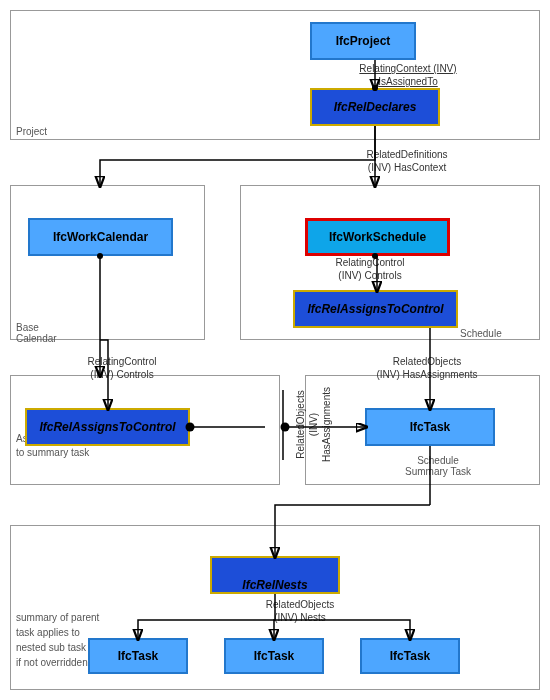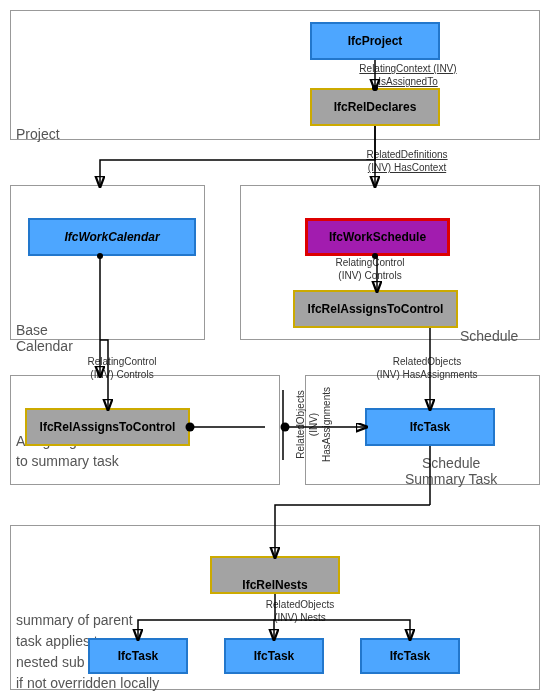--- a/index.html
+++ b/index.html
@@ -30,27 +30,28 @@
       text-align: center;
     }
 
     .box-blue {
       background: #4da6ff;
       border: 2px solid #2277cc;
       color: #000;
     }
 
     .box-yellow {
-      background: #a3a3a3;
+      background: #1d4ed8;
       border: 2px solid #ccaa00;
       color: #000;
+      font-style: italic;
     }
 
     .box-yellow-red {
-      background: #a21caf;
+      background: #0ea5e9;
       border: 3px solid #dd0000;
       color: #000;
     }
 
     
     .section-border {
       position: absolute;
       border: 1px solid #999;
     }
 
@@ -58,21 +59,21 @@
     .label {
       position: absolute;
       font-size: 10px;
       color: #333;
       text-align: center;
       line-height: 1.3;
     }
 
     .section-label {
       position: absolute;
-      font-size: 14px;
+      font-size: 10px;
       color: #555;
     }
 
     
     .connectors-svg {
       position: absolute;
       top: 0;
       left: 0;
       width: 550px;
       height: 700px;
@@ -107,29 +108,29 @@
   <div class="section-border" style="left:305px;top:375px;width:235px;height:110px;"></div>
   <span class="section-label" style="left:405px;top:455px;white-space:pre-line;text-align:center;">Schedule
 Summary Task</span>
 
   <div class="section-border" style="left:10px;top:525px;width:530px;height:165px;"></div>
   <span class="section-label" style="left:16px;top:610px;white-space:pre-line;line-height:1.5;">summary of parent
 task applies to
 nested sub task
 if not overridden locally</span>
 
-  <div class="box box-blue" style="left:310px;top:22px;width:130px;height:38px;">
+  <div class="box box-blue" style="left:310px;top:22px;width:106px;height:38px;">
     <span>IfcProject</span>
   </div>
 
   <div class="box box-yellow" style="left:310px;top:88px;width:130px;height:38px;">
     <span>IfcRelDeclares</span>
   </div>
 
-  <div class="box box-blue" style="left:28px;top:218px;width:168px;height:38px;font-style:italic;">
+  <div class="box box-blue" style="left:28px;top:218px;width:145px;height:38px;">
     <span>IfcWorkCalendar</span>
   </div>
 
   <div class="box box-yellow-red" style="left:305px;top:218px;width:145px;height:38px;">
     <span>IfcWorkSchedule</span>
   </div>
 
   <div class="box box-yellow" style="left:293px;top:290px;width:165px;height:38px;">
     <span>IfcRelAssignsToControl</span>
   </div>
@@ -154,21 +155,21 @@
     <span>IfcTask</span>
   </div>
 
   <div class="box box-blue" style="left:360px;top:638px;width:100px;height:36px;">
     <span>IfcTask</span>
   </div>
 
   <div class="label" style="left:348px;top:62px;width:120px;text-decoration:underline;">RelatingContext
 (INV) IsAssignedTo</div>
 
-  <div class="label" style="left:342px;top:148px;width:130px;text-decoration:underline;">RelatedDefinitions<br>(INV) HasContext</div>
+  <div class="label" style="left:342px;top:148px;width:130px;">RelatedDefinitions<br>(INV) HasContext</div>
 
   <div class="label" style="left:310px;top:256px;width:120px;">RelatingControl<br>(INV) Controls</div>
 
   <div class="label" style="left:62px;top:355px;width:120px;">RelatingControl<br>(INV) Controls</div>
 
   <div class="label" style="left:362px;top:355px;width:130px;">RelatedObjects<br>(INV) HasAssignments</div>
 
   <div class="label" style="left:272px;top:405px;width:85px;transform:rotate(-90deg);transform-origin:42px 20px;">RelatedObjects<br>(INV) HasAssignments</div>
 
 

